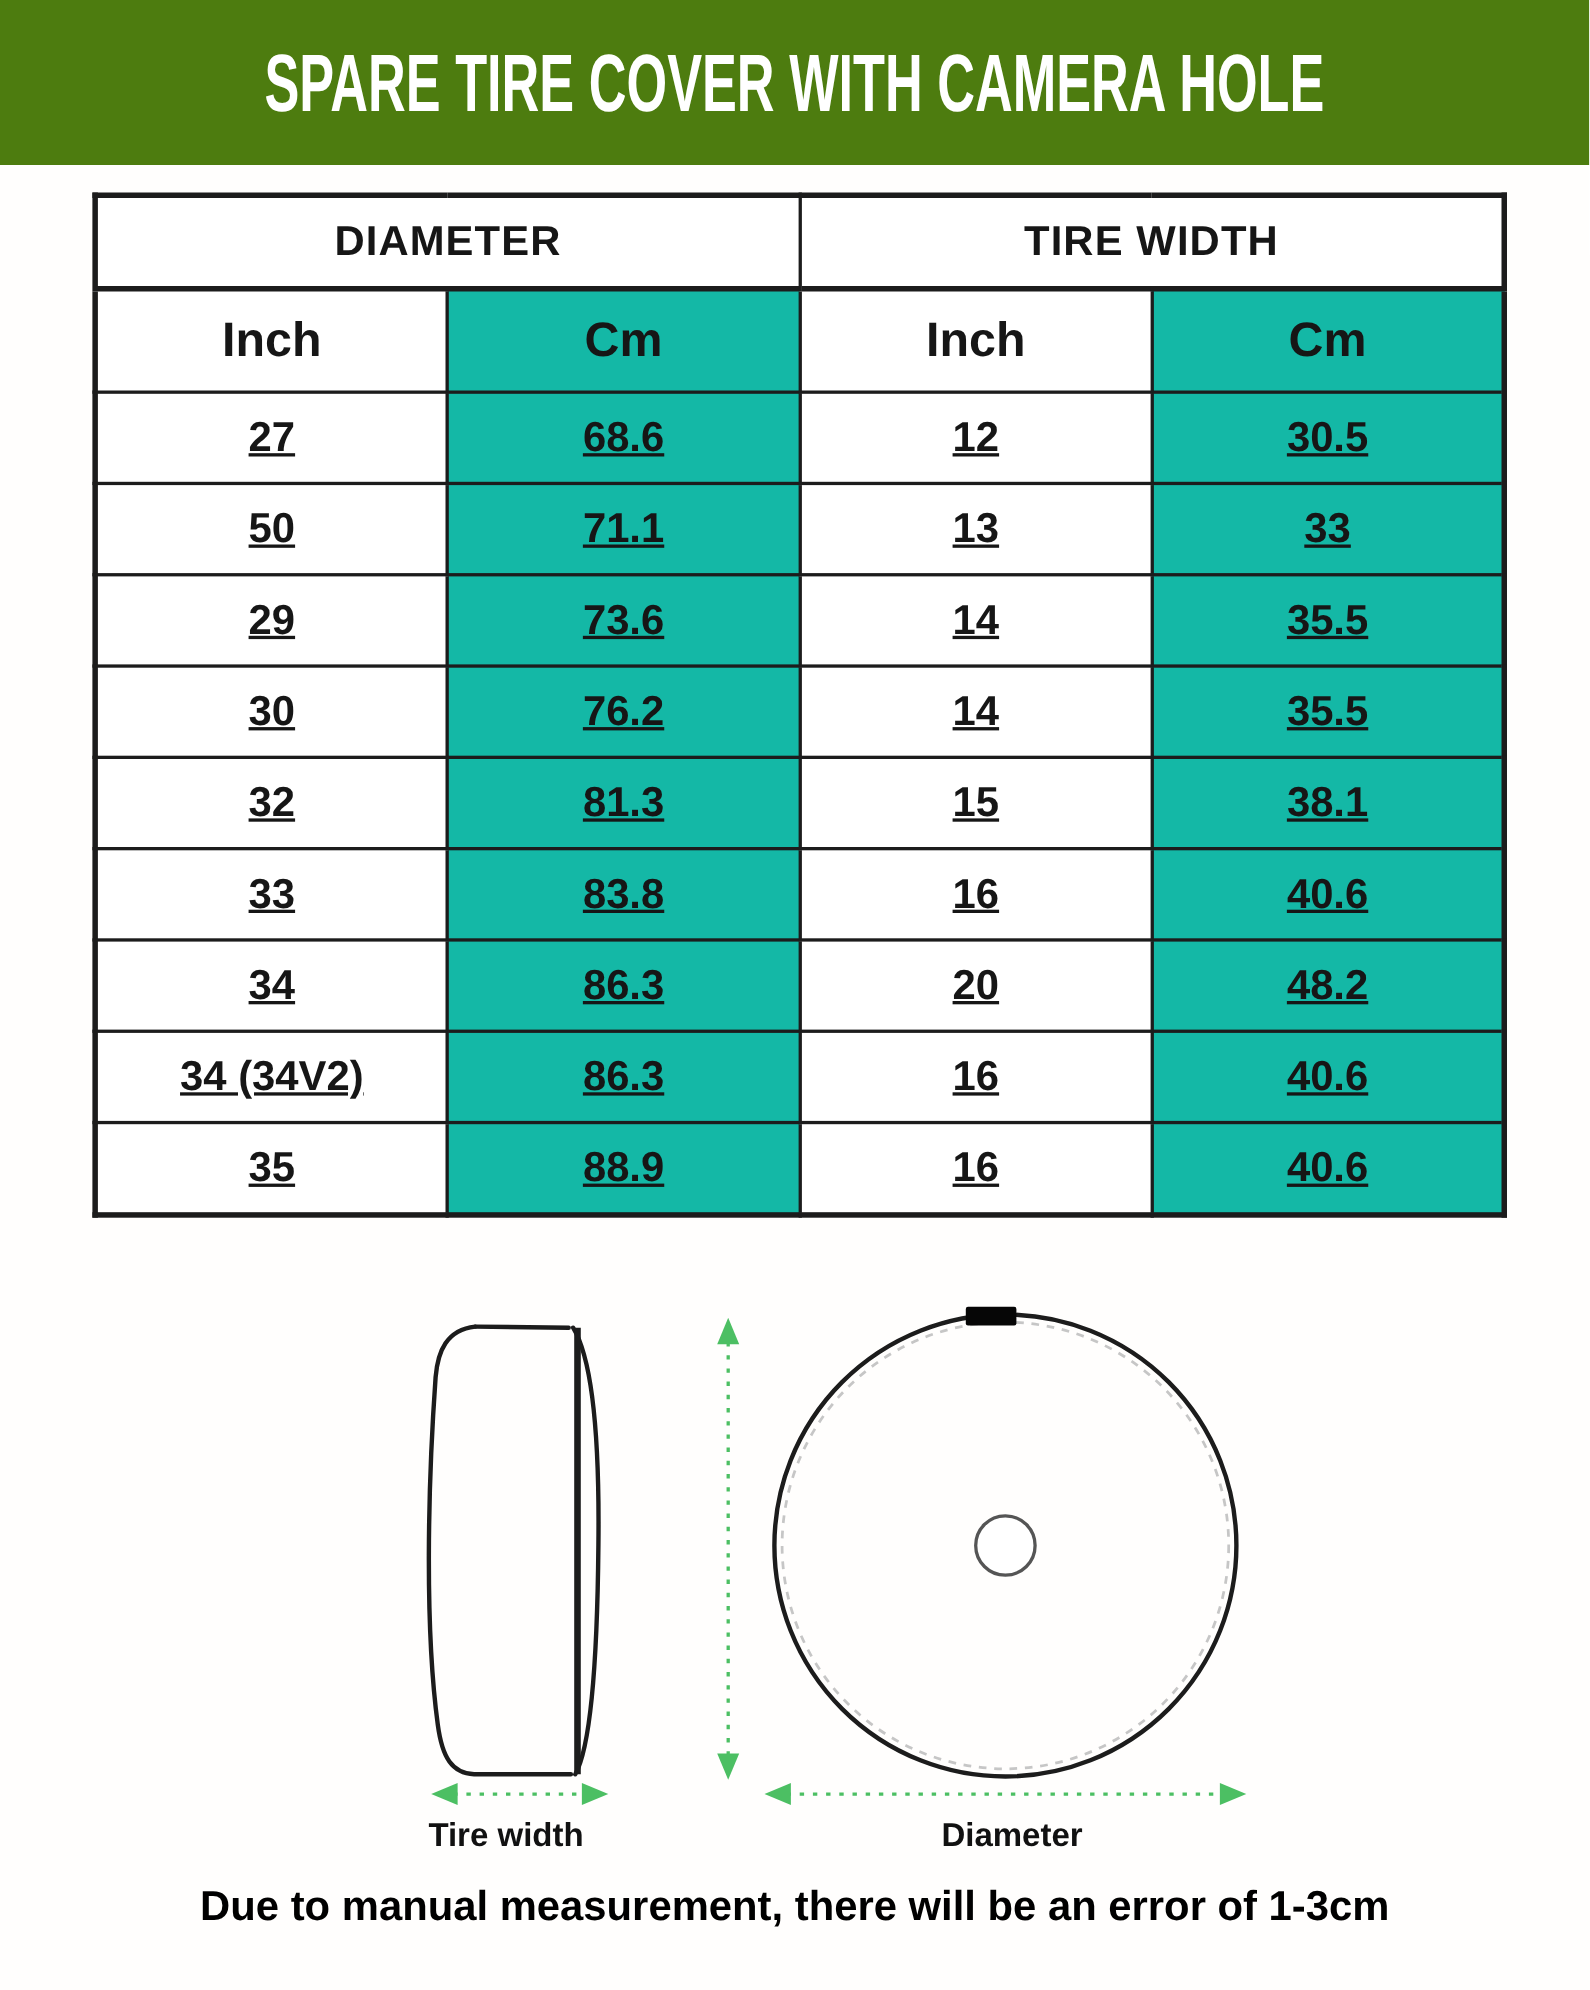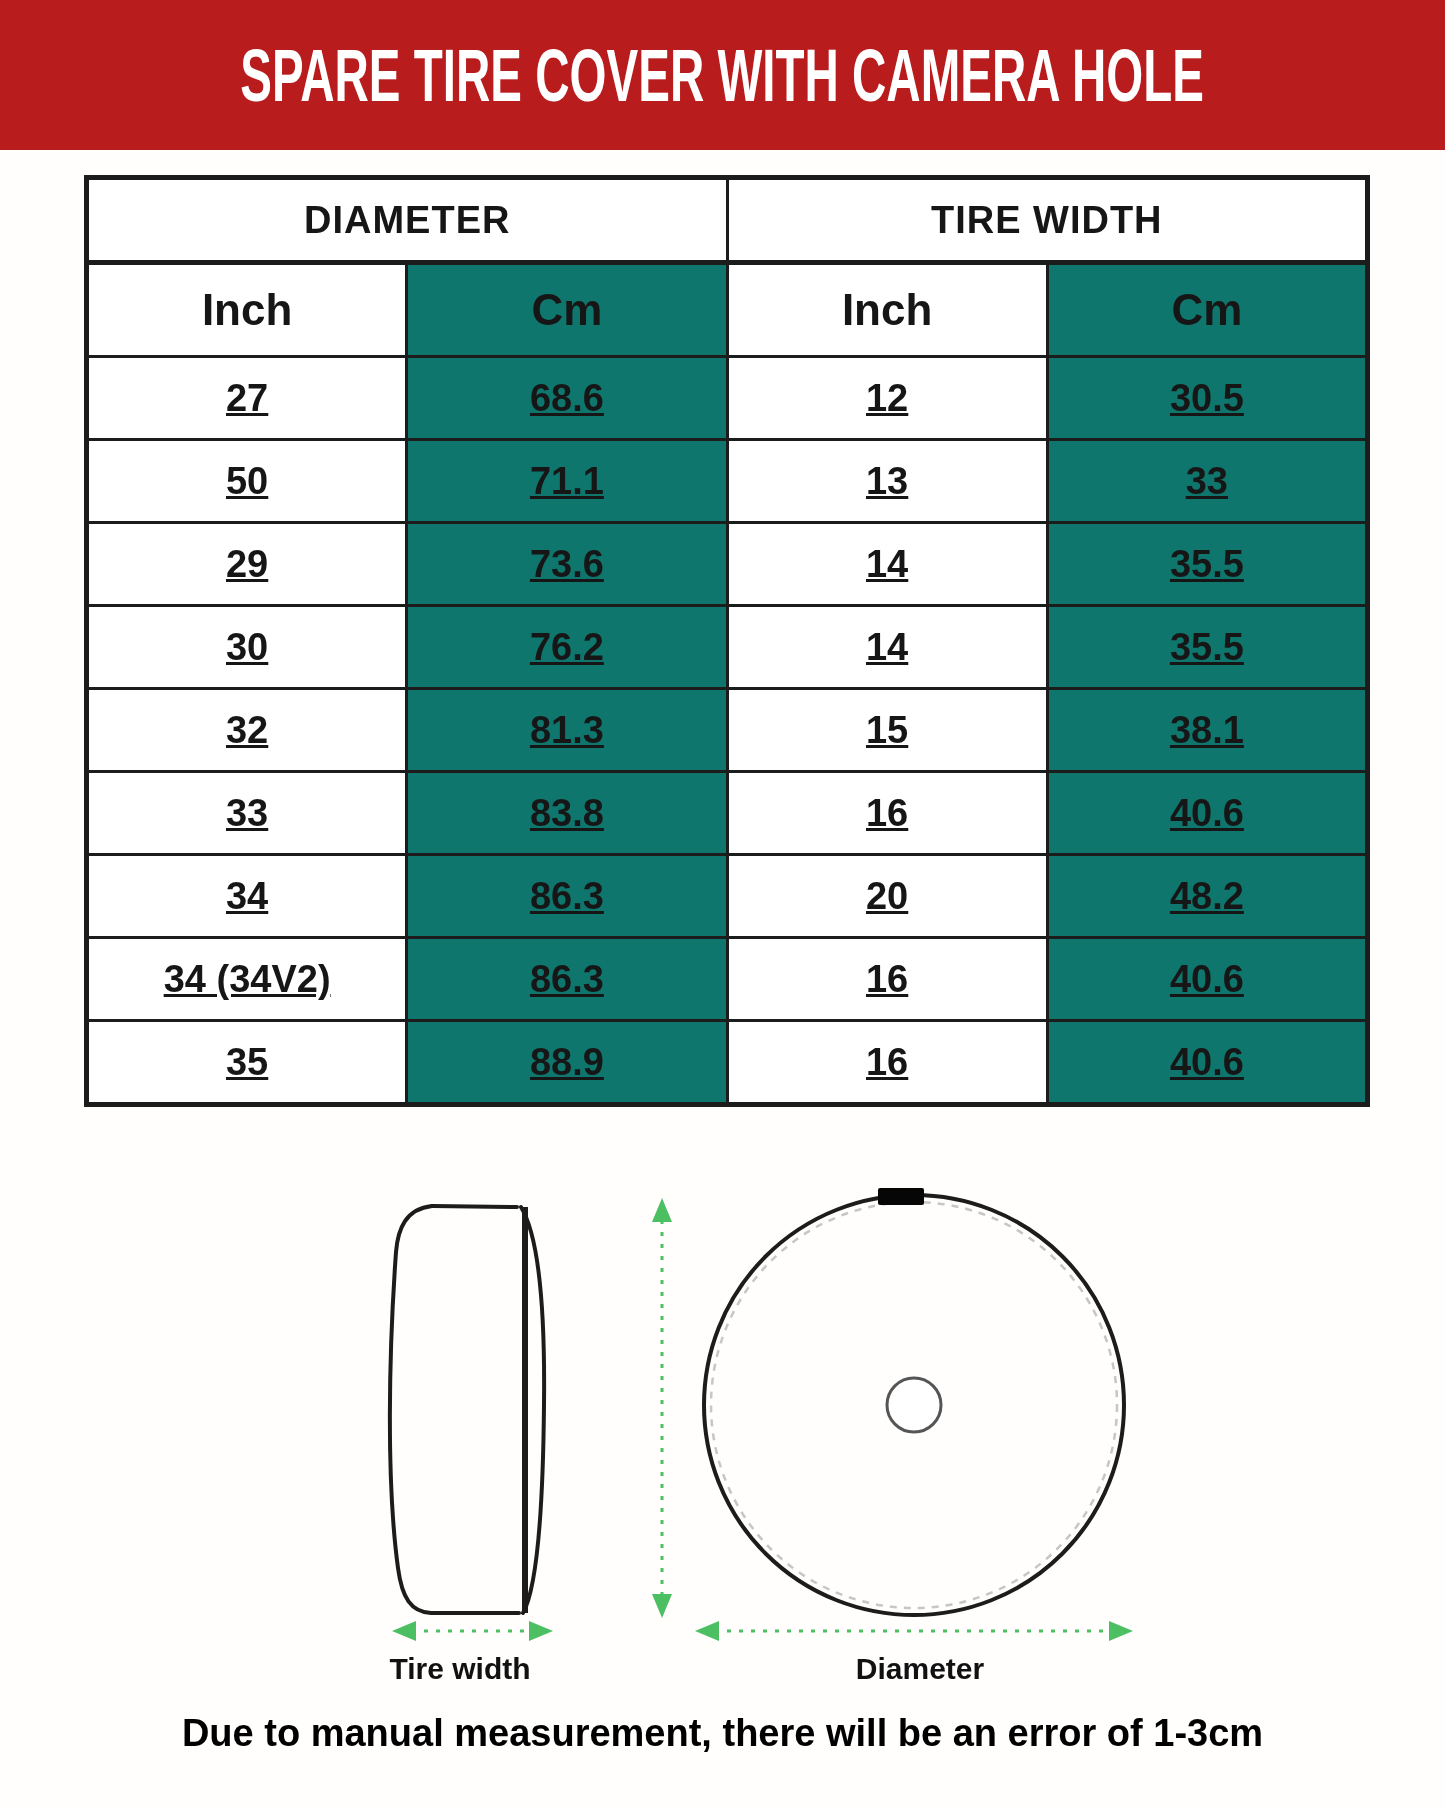--- a/index.html
+++ b/index.html
@@ -26,21 +26,21 @@
     background:#ffffff;
   }
   table.size-table th,table.size-table td{
     border:3px solid #1c1c1c;text-align:center;vertical-align:middle;
     padding:0;
   }
   table.size-table{border:5px solid #1c1c1c;}
   tr.group-row th{height:80px;font-size:38px;font-weight:bold;letter-spacing:1px;border-bottom-width:5px;background:#ffffff;}
   tr.col-row th{height:90px;font-size:44px;font-weight:bold;}
   tbody td{height:80px;font-size:38px;font-weight:600;text-decoration:underline;}
-  .c-cm{background:#0f766e;}
+  .c-cm{background:#14b8a6;}
   .c-inch{background:#ffffff;}
   
   .diagram{position:absolute;left:0;top:1180px;width:1445px;height:520px;}
   .diagram svg{position:absolute;left:0;top:0;}
   .dim-label{
     position:absolute;width:300px;text-align:center;
     font-size:30px;font-weight:bold;color:#111;
   }
   .dim-label.tw{left:310px;top:472px;}
   .dim-label.dm{left:770px;top:472px;}
@@ -48,21 +48,21 @@
   .note{
     position:absolute;left:0;top:1712px;width:1445px;text-align:center;
     font-size:38px;font-weight:bold;color:#000000;
   }
 </style>
 </head>
 <body>
 
 <div class="page">
 
-  <header class="banner" style="background:#b91c1c;">
+  <header class="banner" style="background:#4d7c0f;">
     <span class="banner-title">SPARE TIRE COVER WITH CAMERA HOLE</span>
   </header>
 
   <table class="size-table">
     <colgroup>
       <col style="width:25%">
         <col style="width:25%">
         <col style="width:25%">
         <col style="width:25%">
     </colgroup>

